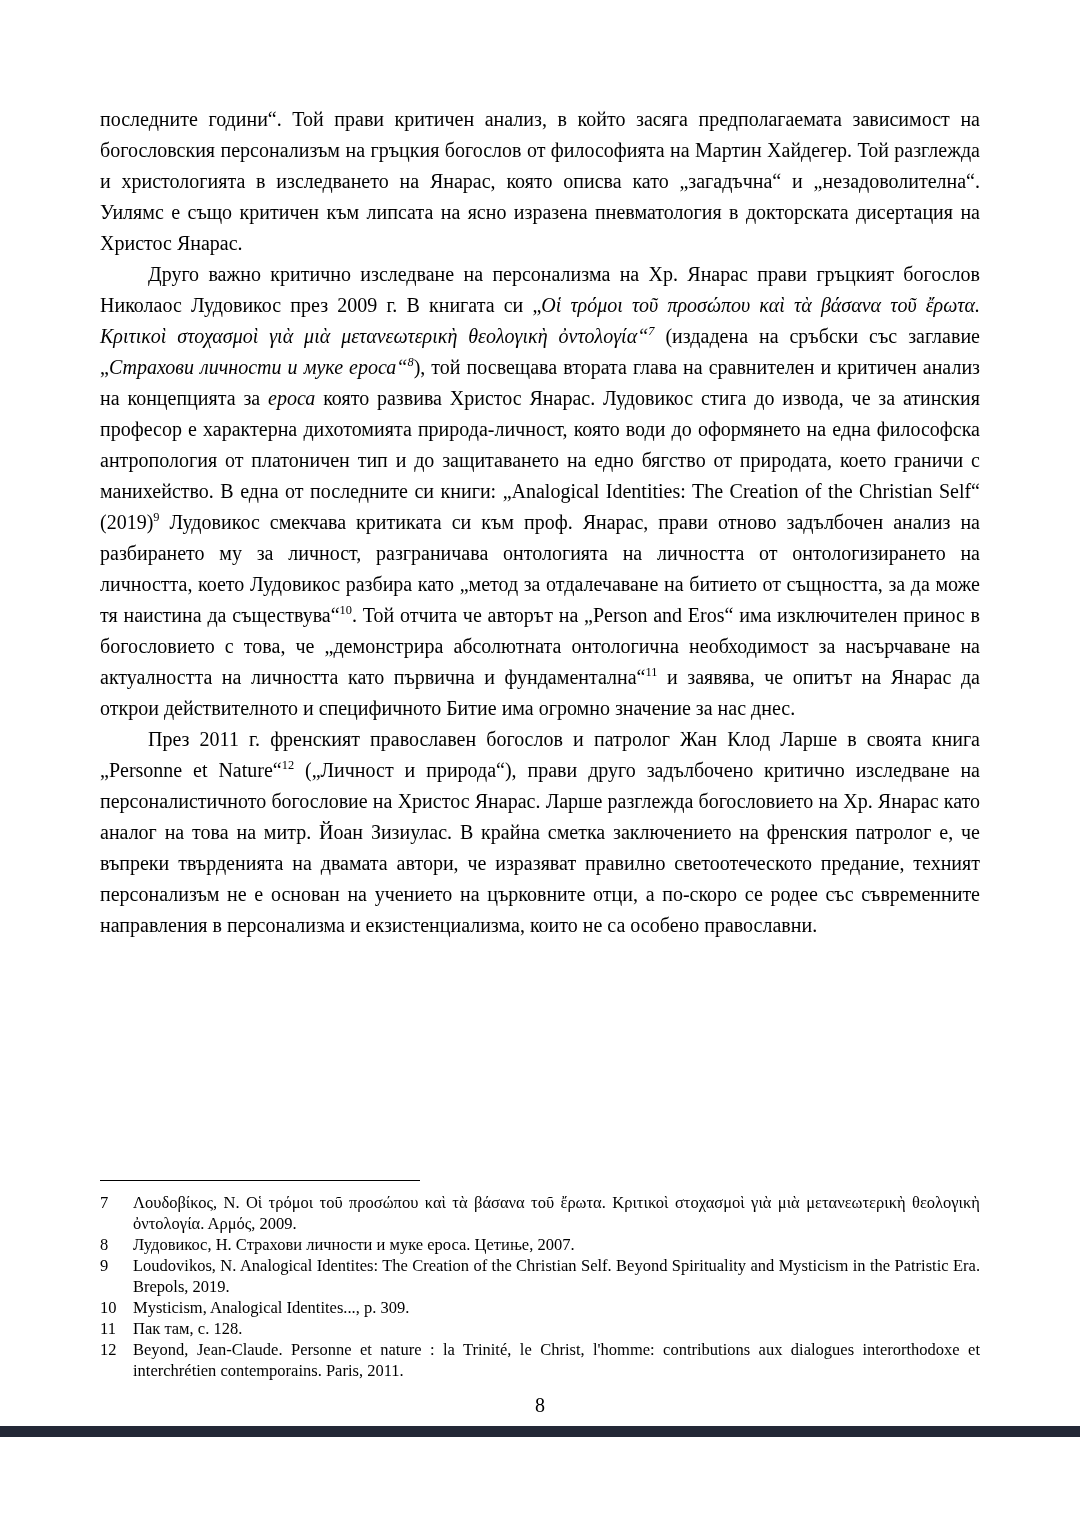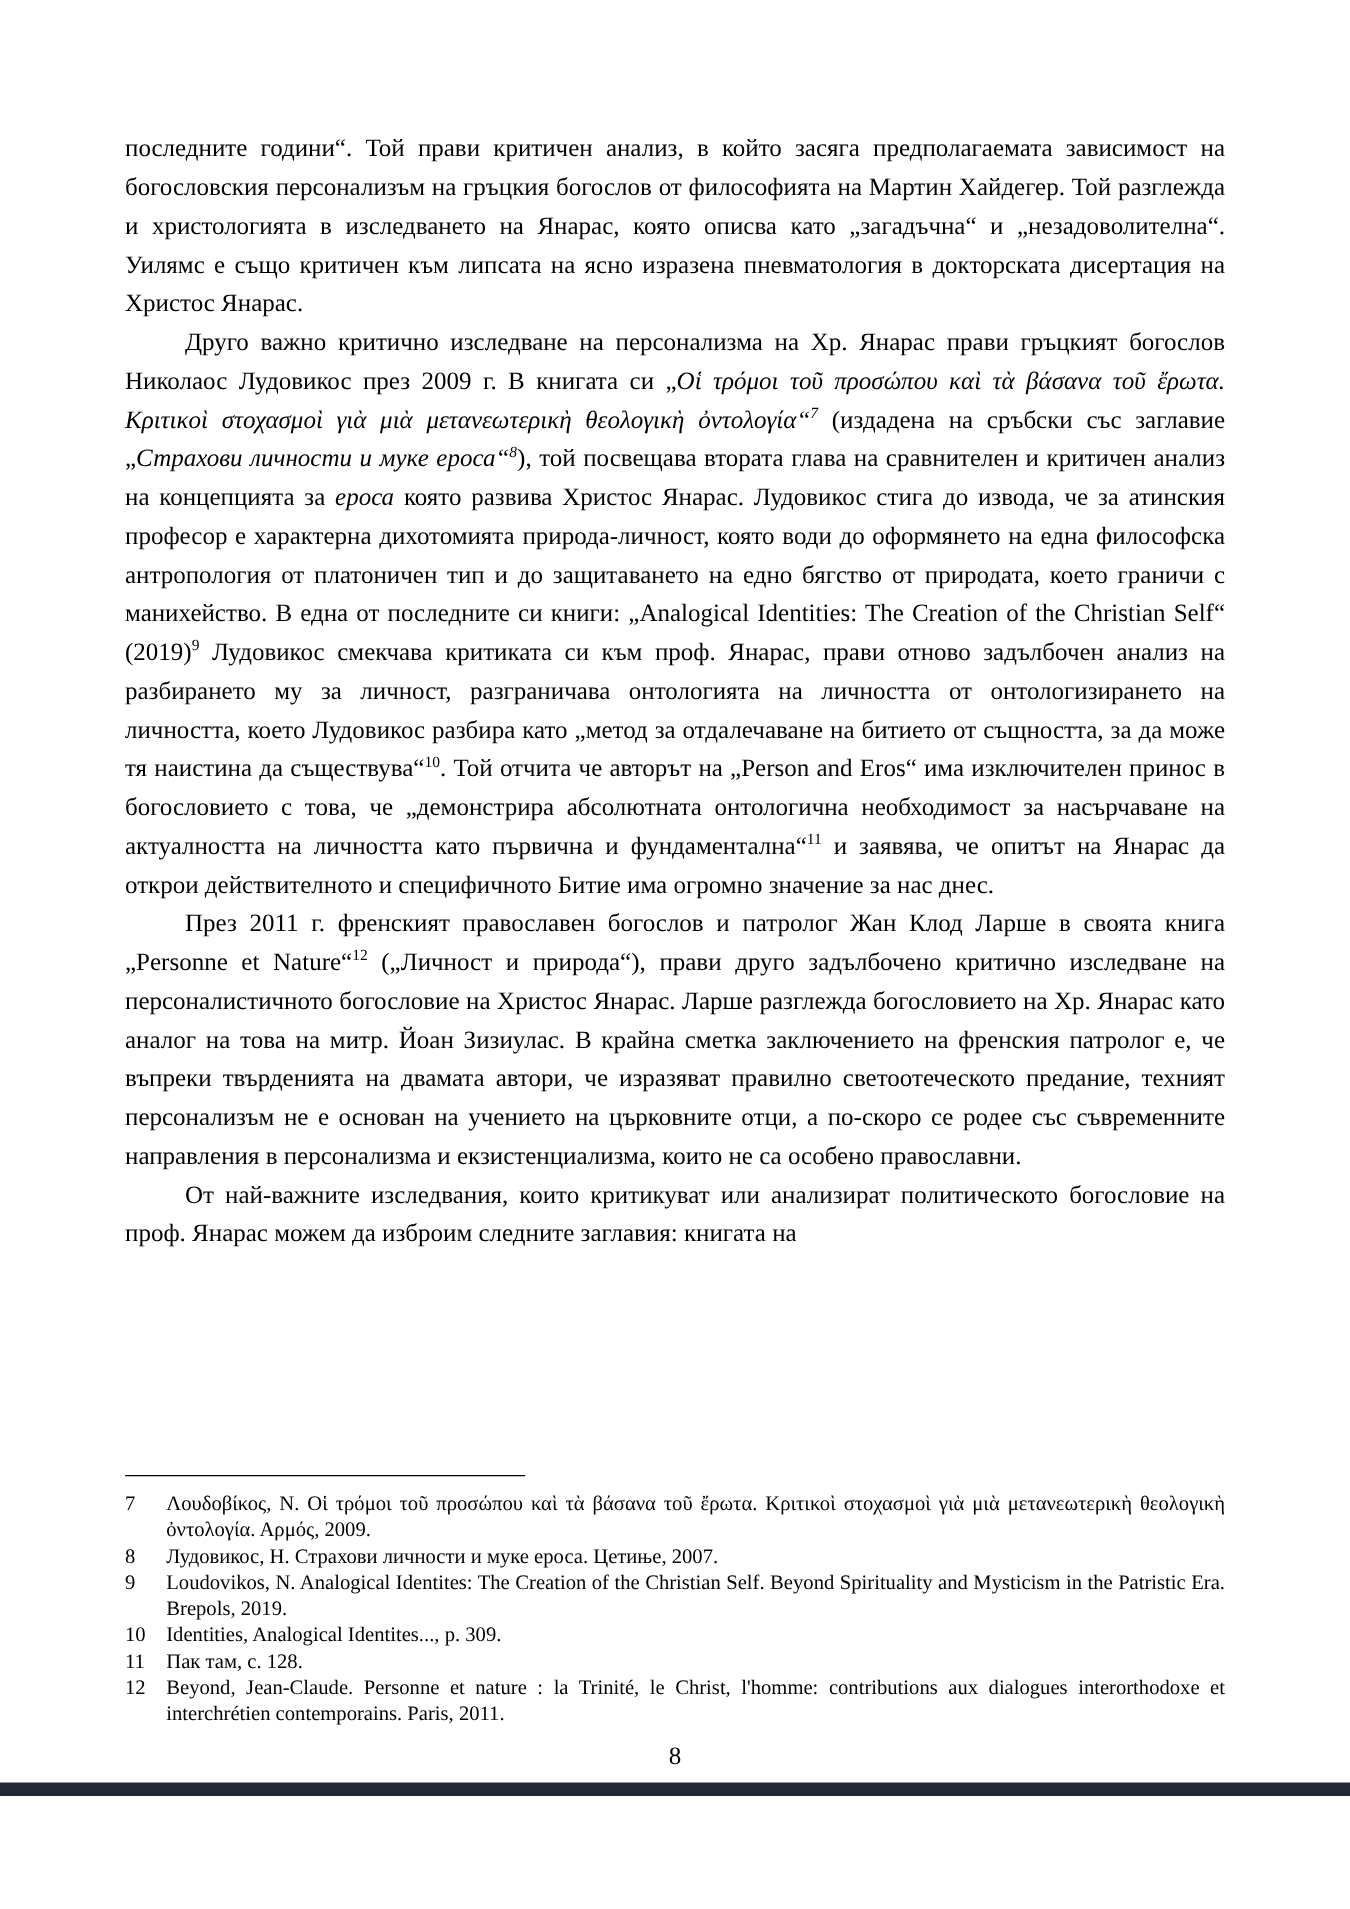--- a/index.html
+++ b/index.html
@@ -85,39 +85,38 @@
   }
 </style>
 </head>
 <body>
 
 <div class="page">
   <div class="body-block">
       <p class="body-para"><span>последните години“. Той прави критичен анализ, в който засяга предполагаемата зависимост на богословския персонализъм на гръцкия богослов от философията на Мартин Хайдегер. Той разглежда и христологията в изследването на Янарас, която описва като „загадъчна“ и „незадоволителна“. Уилямс е също критичен към липсата на ясно изразена пневматология в докторската дисертация на Христос Янарас.</span></p>
       <p class="body-para indent"><span>Друго важно критично изследване на персонализма на Хр. Янарас прави гръцкият богослов Николаос Лудовикос през 2009 г. В книгата си „</span><span class="it">Οἱ τρόμοι τοῦ προσώπου καὶ τὰ βάσανα τοῦ ἔρωτα. Κριτικοὶ στοχασμοὶ γιὰ μιὰ μετανεωτερικὴ θεολογικὴ ὀντολογία“</span><sup class="it">7</sup><span> (издадена на сръбски със заглавие „</span><span class="it">Страхови личности и муке ероса“</span><sup class="it">8</sup><span>), той посвещава втората глава на сравнителен и критичен анализ на концепцията за </span><span class="it">ероса</span><span> която развива Христос Янарас. Лудовикос стига до извода, че за атинския професор е характерна дихотомията природа-личност, която води до оформянето на една философска антропология от платоничен тип и до защитаването на едно бягство от природата, което граничи с манихейство. В една от последните си книги: „Analogical Identities: The Creation of the Christian Self“ (2019)</span><sup>9</sup><span> Лудовикос смекчава критиката си към проф. Янарас, прави отново задълбочен анализ на разбирането му за личност, разграничава онтологията на личността от онтологизирането на личността, което Лудовикос разбира като „метод за отдалечаване на битието от същността, за да може тя наистина да съществува“</span><sup>10</sup><span>. Той отчита че авторът на „Person and Eros“ има изключителен принос в богословието с това, че „демонстрира абсолютната онтологична необходимост за насърчаване на актуалността на личността като първична и фундаментална“</span><sup>11</sup><span> и заявява, че опитът на Янарас да открои действителното и специфичното Битие има огромно значение за нас днес.</span></p>
       <p class="body-para indent"><span>През 2011 г. френският православен богослов и патролог Жан Клод Ларше в своята книга „Personne et Nature“</span><sup>12</sup><span> („Личност и природа“),  прави друго задълбочено критично изследване на персоналистичното богословие на Христос Янарас. Ларше разглежда богословието на Хр. Янарас като аналог на това на митр. Йоан Зизиулас. В крайна сметка заключението на френския патролог е, че въпреки твърденията на двамата автори, че изразяват правилно светоотеческото предание, техният персонализъм не е основан на учението на църковните отци, а по-скоро се родее със съвременните направления в персонализма и екзистенциализма, които не са особено православни.</span></p>
-      <p class="body-para indent"><span>От най-важните изследвания, които критикуват или анализират политическото богословие на проф. Янарас можем да изброим следните заглавия: книгата на</span></p>
     </div>
   <div class="fn-rule"></div>
   <div class="footnotes-block">
       <div class="fn">
         <span class="fn-num">7</span>
         <div class="fn-text"><span class="b">Λουδοβίκος, Ν.</span><span> Οἱ τρόμοι τοῦ προσώπου καὶ τὰ βάσανα τοῦ ἔρωτα. Κριτικοὶ στοχασμοὶ γιὰ μιὰ μετανεωτερικὴ θεολογικὴ ὀντολογία. Αρμός, 2009.</span></div>
       </div>
       <div class="fn">
         <span class="fn-num">8</span>
         <div class="fn-text"><span class="b">Лудовикос, Н.</span><span> Страхови личности и муке ероса. Цетиње, 2007.</span></div>
       </div>
       <div class="fn">
         <span class="fn-num">9</span>
         <div class="fn-text"><span class="b">Loudovikos, N.</span><span> Analogical Identites: The Creation of the Christian Self. Beyond Spirituality and Mysticism in the Patristic Era. Brepols, 2019.</span></div>
       </div>
       <div class="fn">
         <span class="fn-num">10</span>
-        <div class="fn-text"><span class="b">Identities,</span><span> Analogical Identites..., p. 309.</span></div>
+        <div class="fn-text"><span class="b">Mysticism,</span><span> Analogical Identites..., p. 309.</span></div>
       </div>
       <div class="fn">
         <span class="fn-num">11</span>
         <div class="fn-text"><span>Пак там, с. 128.</span></div>
       </div>
       <div class="fn">
         <span class="fn-num">12</span>
         <div class="fn-text"><span class="b">Beyond, Jean-Claude.</span><span>  Personne et nature : la Trinité, le Christ, l'homme: contributions aux dialogues interorthodoxe et interchrétien contemporains. Paris, 2011.</span></div>
       </div>
     </div>

